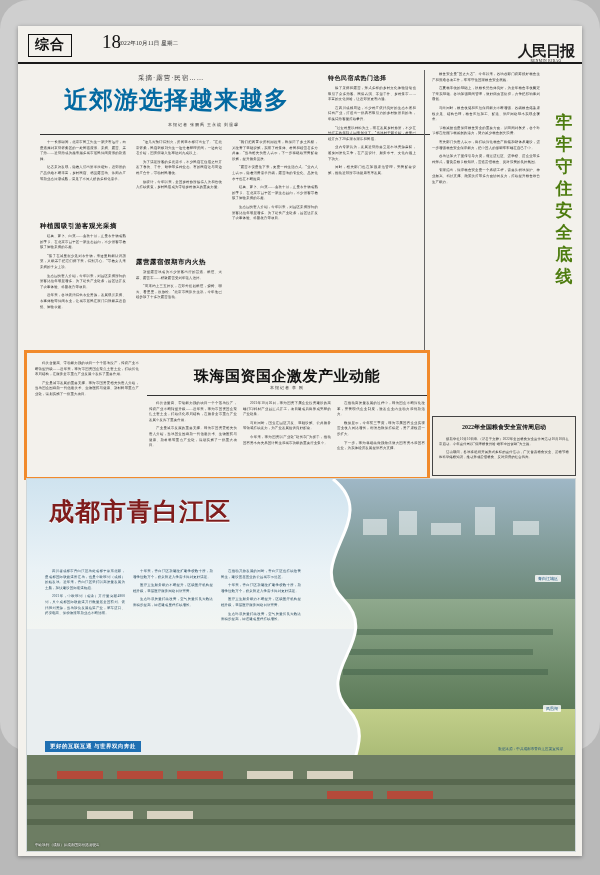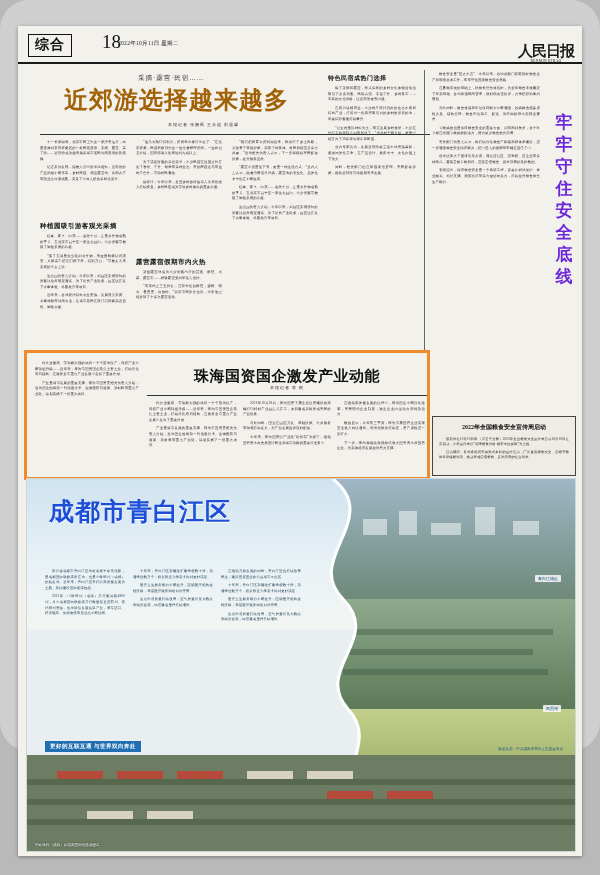--- a/index.html
+++ b/index.html
@@ -109,21 +109,21 @@
   .kicker {
     position: absolute;
     font-size: 6.5px;
     color: #333;
     letter-spacing: 1px;
   }
   .headline-main {
     position: absolute;
     font-size: 24px;
     font-weight: bold;
-    color: #a16207;
+    color: #0369a1;
     letter-spacing: 1px;
     font-family: "Liberation Serif", serif;
   }
   .byline {
     position: absolute;
     font-size: 4px;
     color: #333;
     letter-spacing: 1px;
   }
 
@@ -139,21 +139,21 @@
   }
 
   
   .vert-head {
     position: absolute;
     right: 6px;
     top: 86px;
     width: 24px;
     font-size: 17px;
     font-weight: bold;
-    color: #6d28d9;
+    color: #4d7c0f;
     line-height: 22px;
     text-align: center;
     letter-spacing: 0;
   }
 
   
   .notice-box {
     position: absolute;
     border: 1px solid #444;
     background: #efece5;
@@ -212,21 +212,21 @@
   .promo-sky {
     position: absolute;
     left: 0; top: 0; width: 100%; height: 150px;
     background: linear-gradient(180deg,#cfe3ef 0%, #eaf2f6 60%, #f2f5f2 100%);
   }
   .promo-title {
     position: absolute;
     left: 22px; top: 16px;
     font-size: 25px;
     font-weight: bold;
-    color: #1d4ed8;
+    color: #7f1d1d;
     letter-spacing: 1px;
     text-shadow: 0 1px 0 #fff;
   }
   .promo-sub {
     position: absolute;
     left: 22px; top: 52px;
     font-size: 17px;
     font-weight: bold;
     color: #12507f;
     letter-spacing: 1px;

